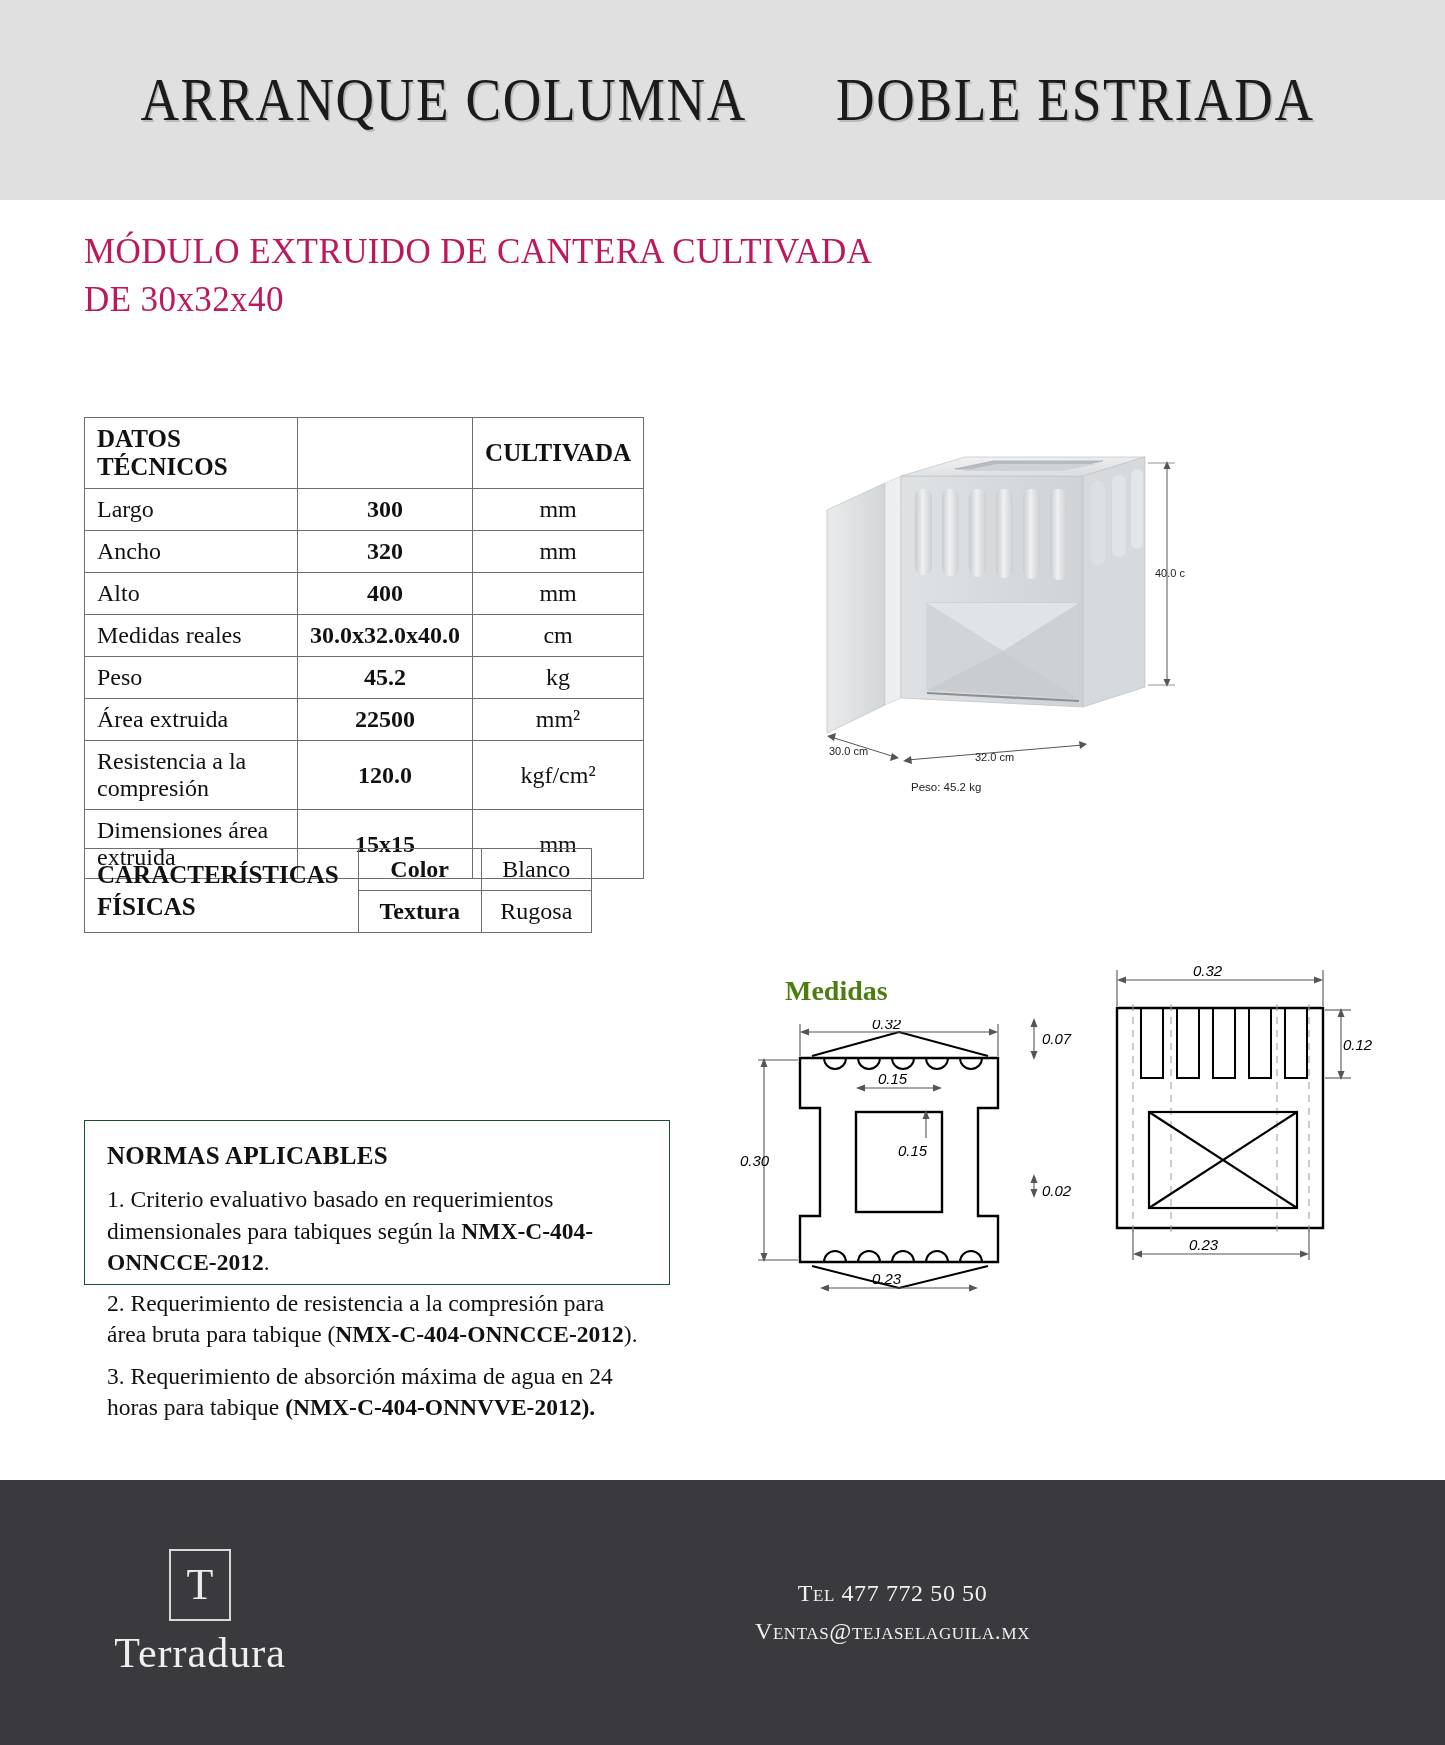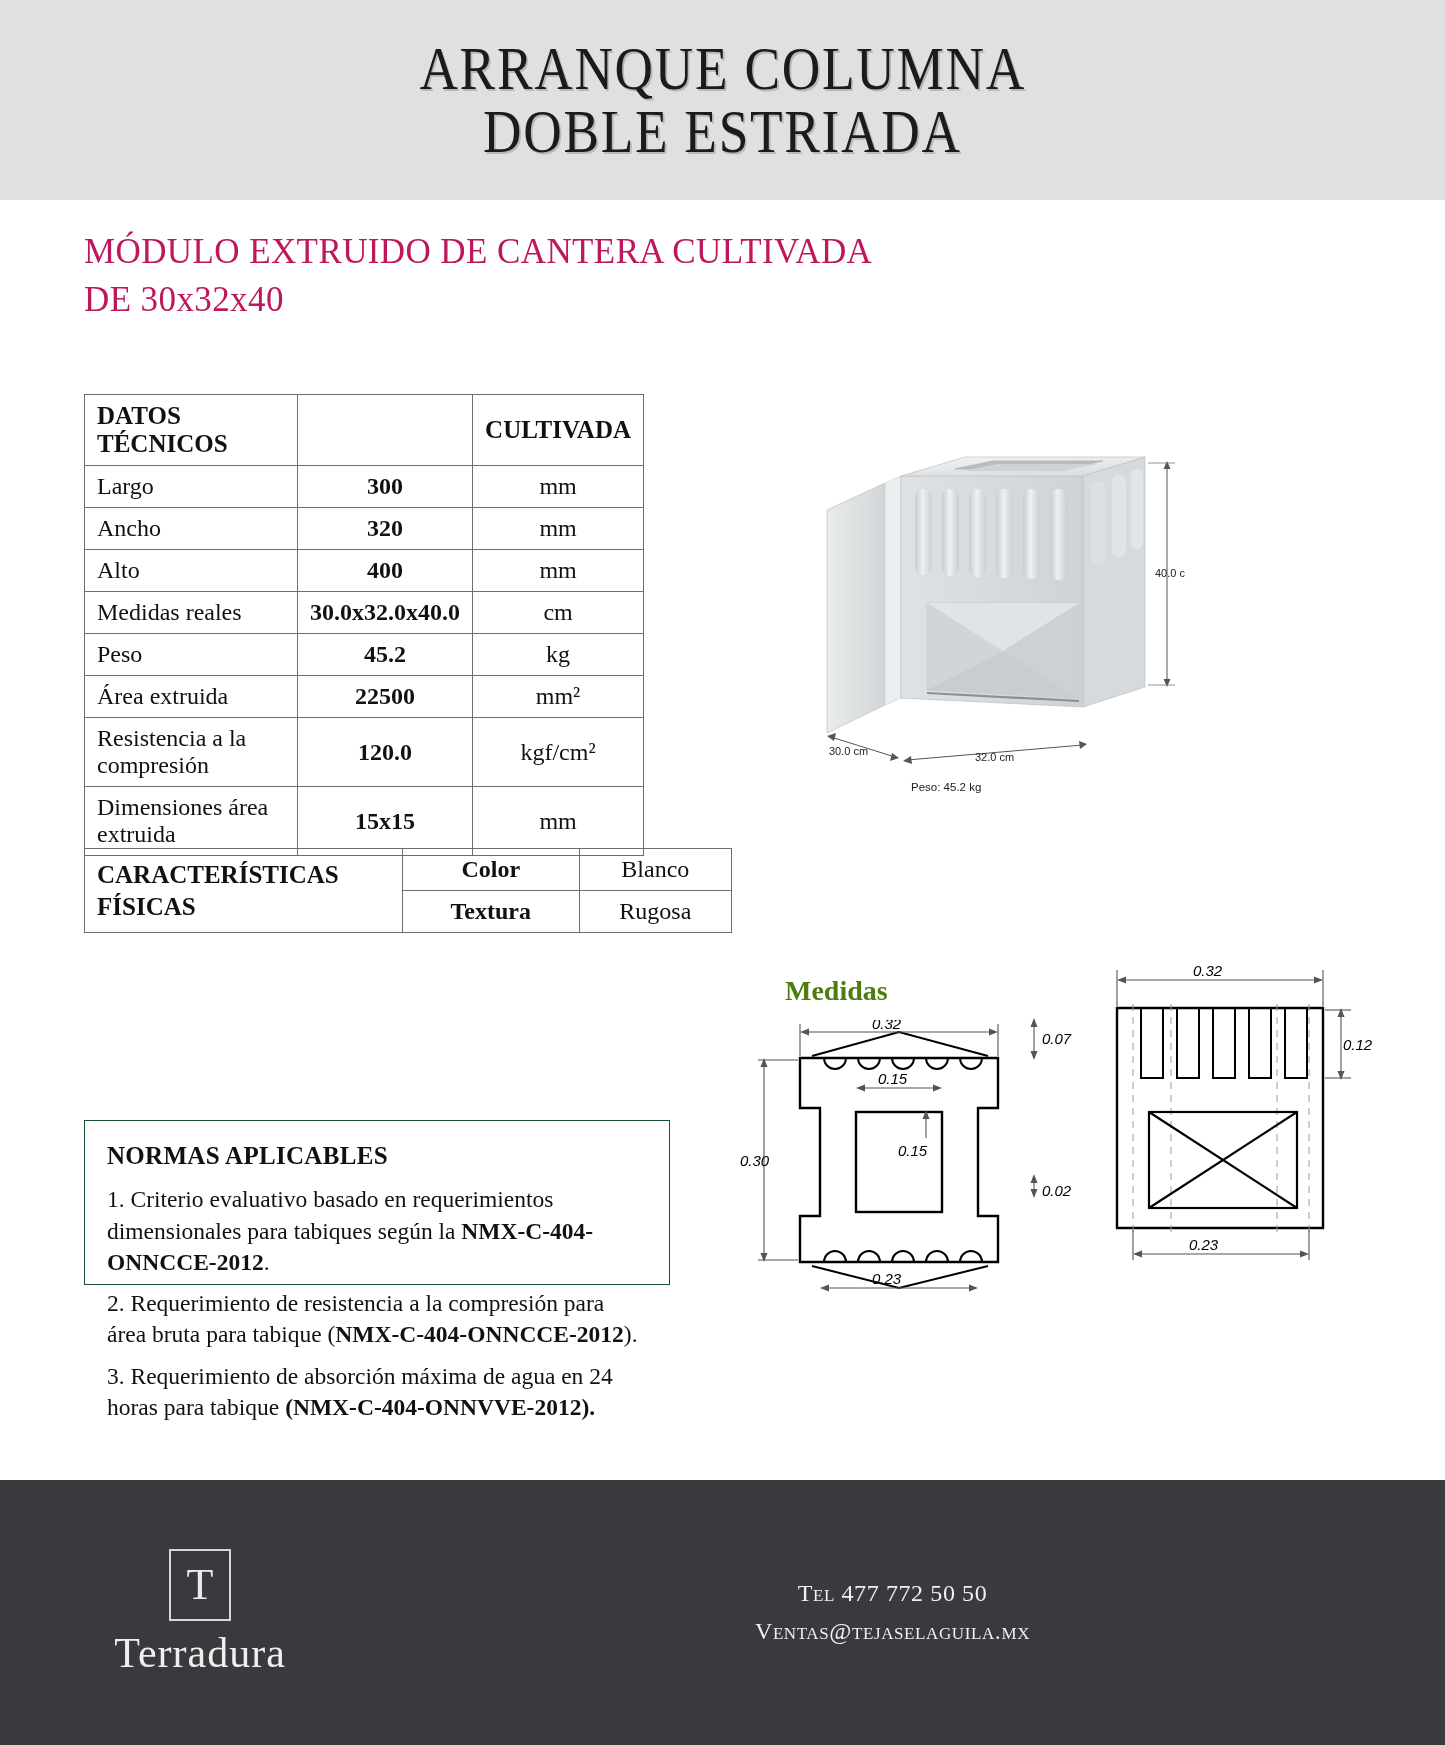--- a/index.html
+++ b/index.html
@@ -9,21 +9,21 @@
     font-family:"Liberation Serif", serif;
     background:#ffffff;
     position:relative;
     overflow:hidden;
   }
 
   
   .banner {
     position:absolute; left:0; top:0; width:1445px; height:200px;
     background:#e0e0e0;
-    display:flex; flex-direction:column;
+    display:flex; flex-direction:row;
     align-items:center; justify-content:center;
   }
   .banner-line {
     font-family:"Liberation Serif", serif;
     font-size:62px;
     line-height:1.02;
     letter-spacing:2px;
     color:#1b1b1b;
     transform:scaleX(0.86);
     text-shadow:2px 2px 0 #b9b9b9;
@@ -44,28 +44,28 @@
     position:absolute;
     border-collapse:collapse;
     font-size:24px;
     color:#111;
   }
   .tbl td {
     border:1px solid #6e6e6e;
     padding:7px 12px;
     height:36px;
   }
-  #tech-table { left:84px; top:394px; width:560px; }
+  #tech-table { left:84px; top:417px; width:560px; }
   #tech-table .c-name  { width:288px; text-align:left; }
   #tech-table .c-val   { width:160px; text-align:center;font-weight:bold; }
   #tech-table .c-unit  { width:138px; text-align:center; }
   #tech-table .hdr td  { font-weight:bold; font-size:25px; height:44px; }
   #tech-table .hdr .c-val { }
 
-  #phys-table { left:84px; top:848px; width:648px; }
+  #phys-table { left:84px; top:848px; width:508px; }
   #phys-table .p-title {
     width:288px; font-weight:bold; font-size:25px;
     vertical-align:middle; line-height:1.25;
   }
   #phys-table .p-key { width:160px; text-align:center; font-weight:bold; }
   #phys-table .p-val { width:138px; text-align:center; }
 
   
   .norms {
     position:absolute; left:84px; top:1120px;

